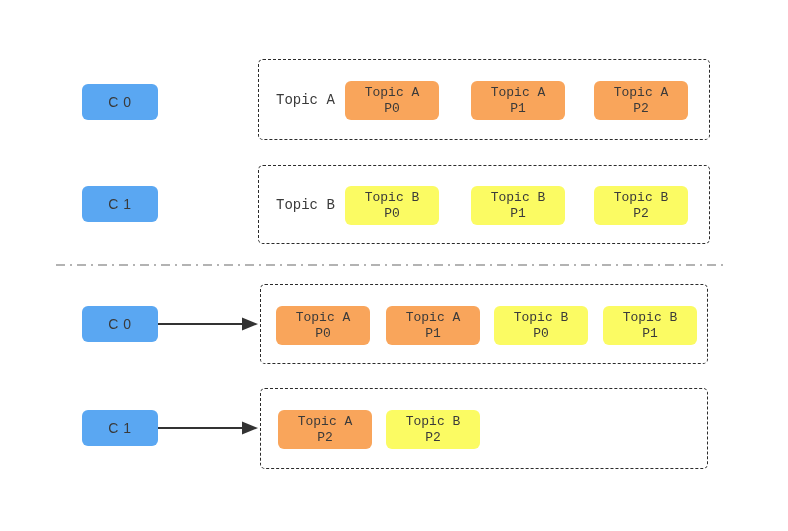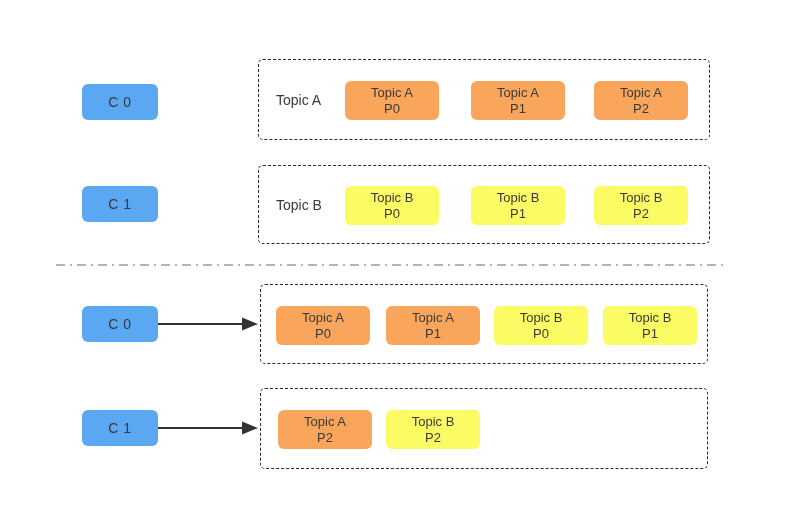--- a/index.html
+++ b/index.html
@@ -25,20 +25,21 @@
     justify-content: center;
     font-size: 14px;
     color: var(--box-text, #3a3a3a);
     letter-spacing: 0.5px;
   }
   .dashed {
     position: absolute;
     border: 1px dashed var(--border, #2b2b2b);
     border-radius: 5px;
     box-sizing: border-box;
+    font-family: Liberation Mono, monospace;
   }
   .topic-label {
     position: absolute;
     left: 17px;
     top: 50%;
     transform: translateY(-50%);
     font-size: 14px;
     color: var(--box-text, #3a3a3a);
   }
   .pbox {

